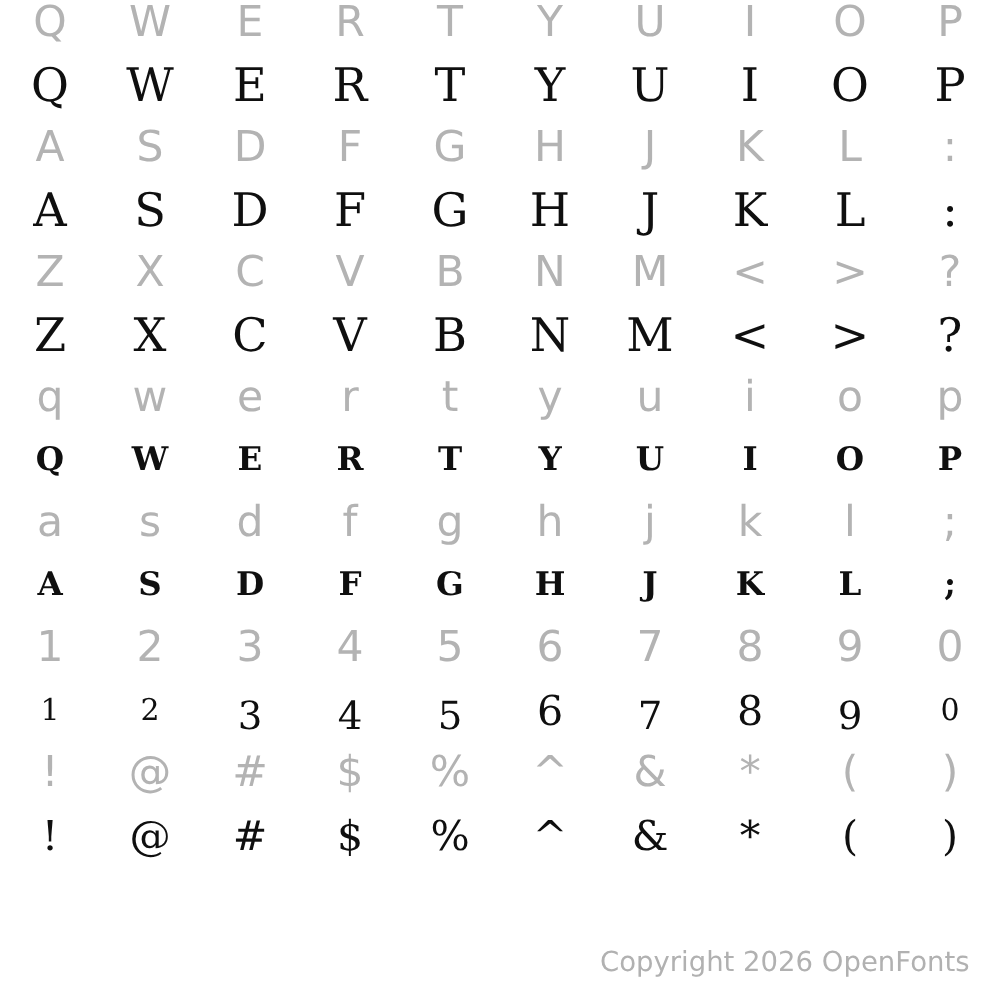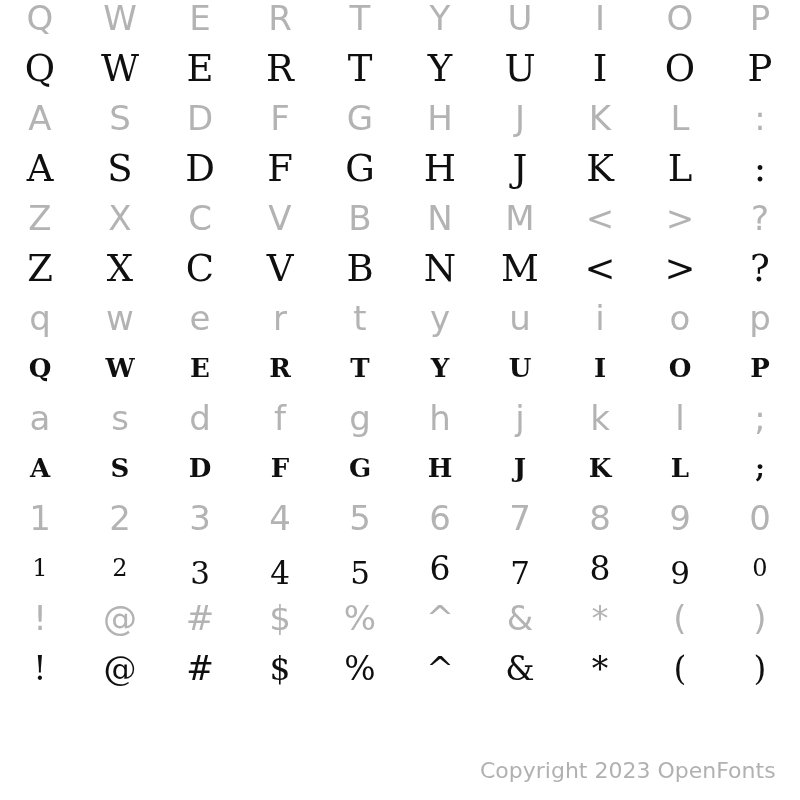--- a/index.html
+++ b/index.html
@@ -483,14 +483,14 @@
           <span class="g">*</span>
         </span>
         <span class="cell">
           <span class="g">(</span>
         </span>
         <span class="cell">
           <span class="g">)</span>
         </span>
       </div>
     </div>
-  <div class="copyright">Copyright 2023 OpenFonts</div>
+  <div class="copyright">Copyright 2026 OpenFonts</div>
 </div>
 
 </body></html>

